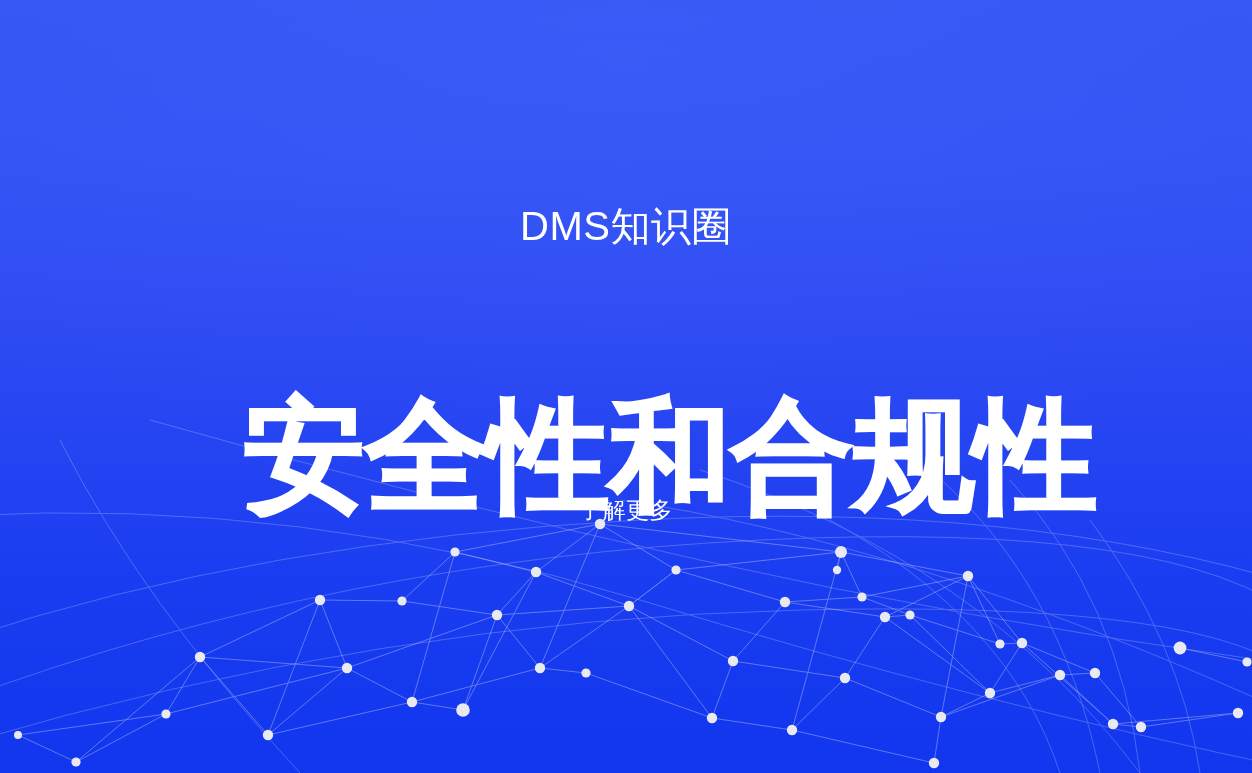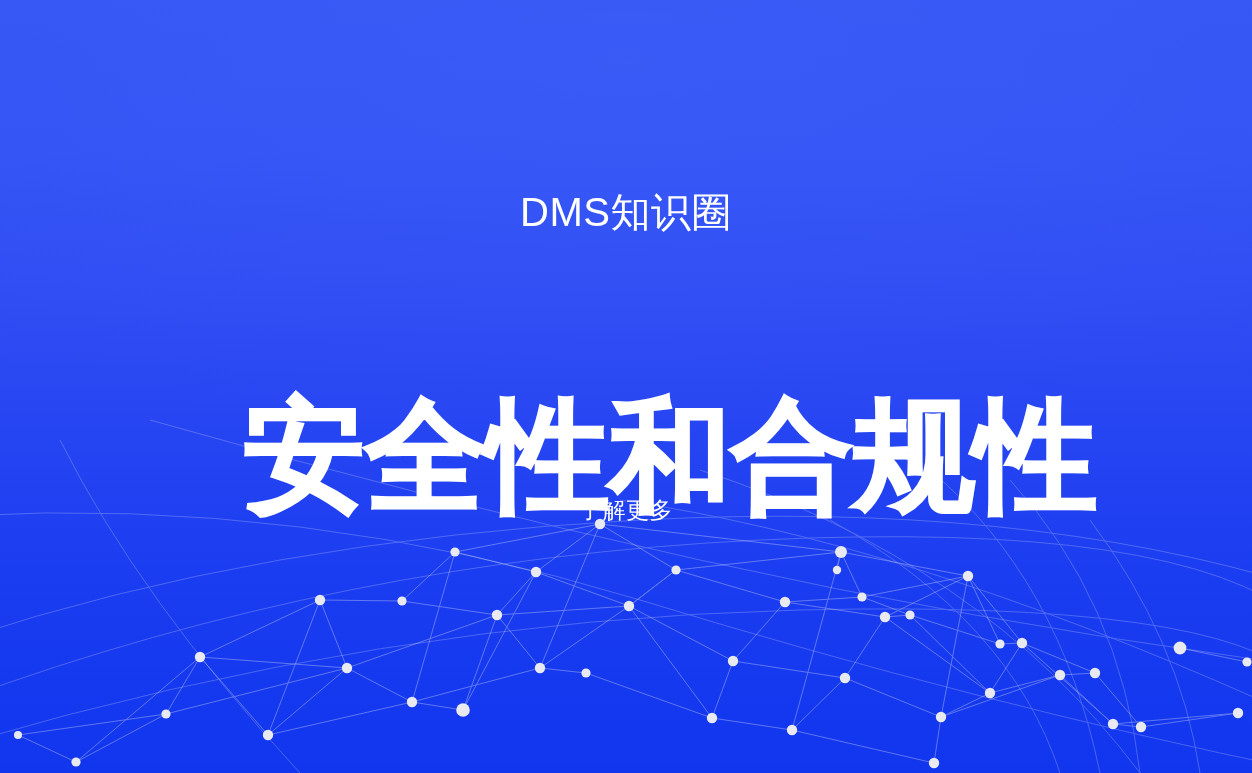--- a/index.html
+++ b/index.html
@@ -54,21 +54,21 @@
     top: 0;
     width: 1252px;
     height: 773px;
     display: flex;
     flex-direction: column;
     align-items: center;
   }
 
   .eyebrow {
     position: absolute;
-    top: 192px;
+    top: 206px;
     left: 0;
     width: 100%;
     text-align: center;
     color: #ffffff;
     font-size: 40px;
     font-weight: 400;
     letter-spacing: 0.5px;
     line-height: 1;
     white-space: nowrap;
   }

